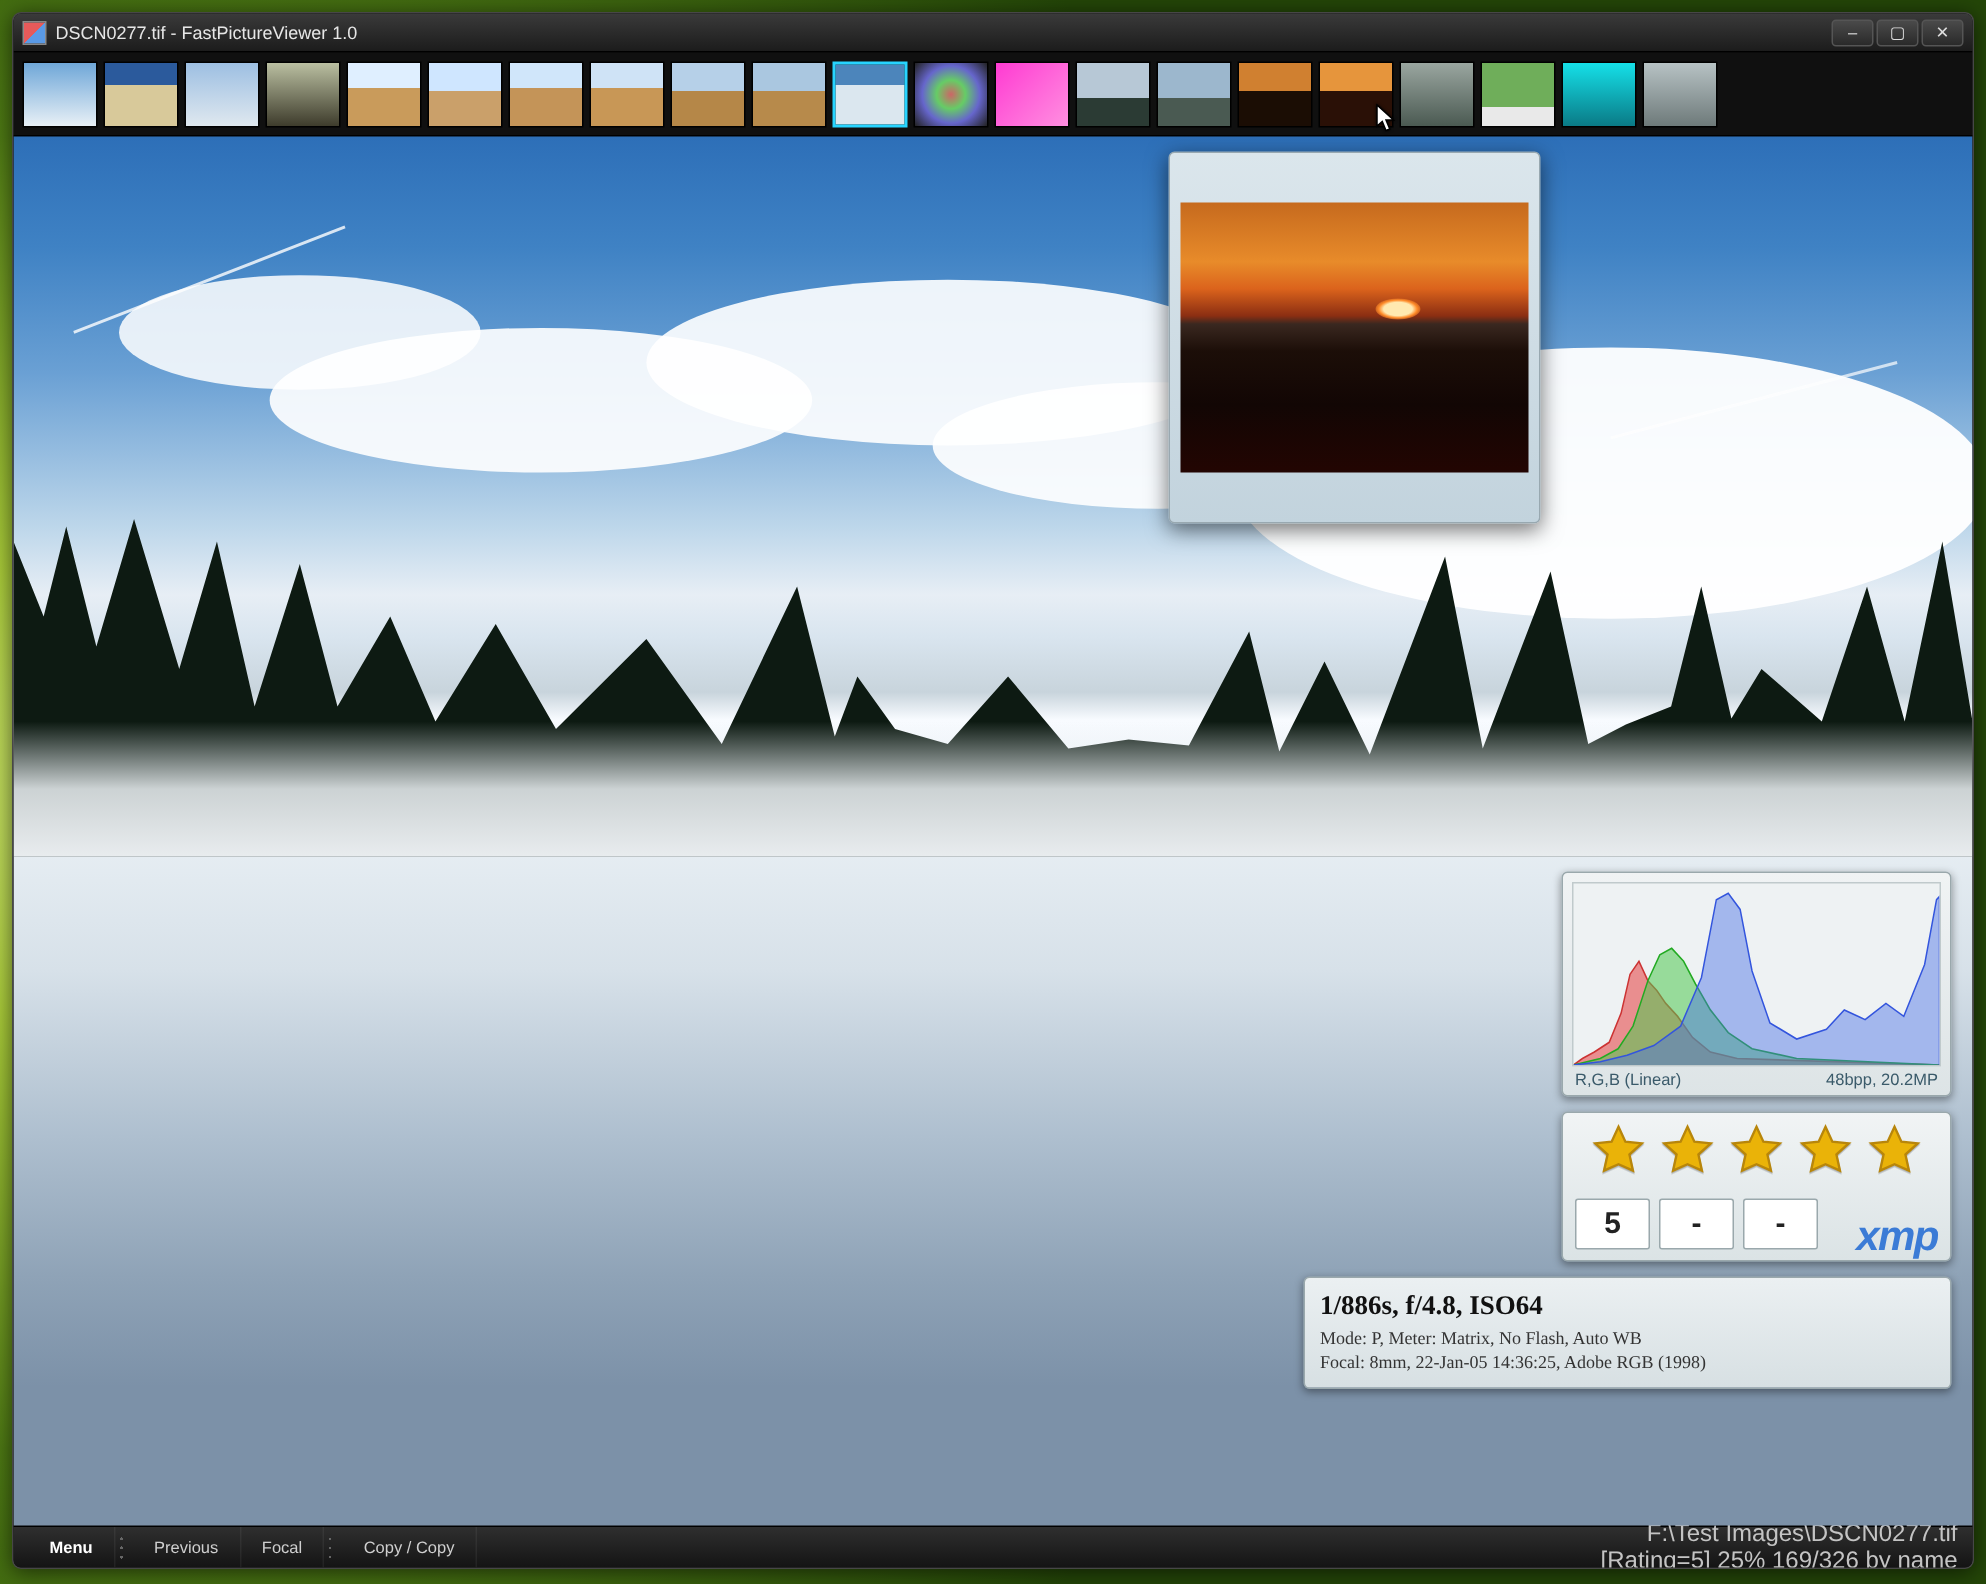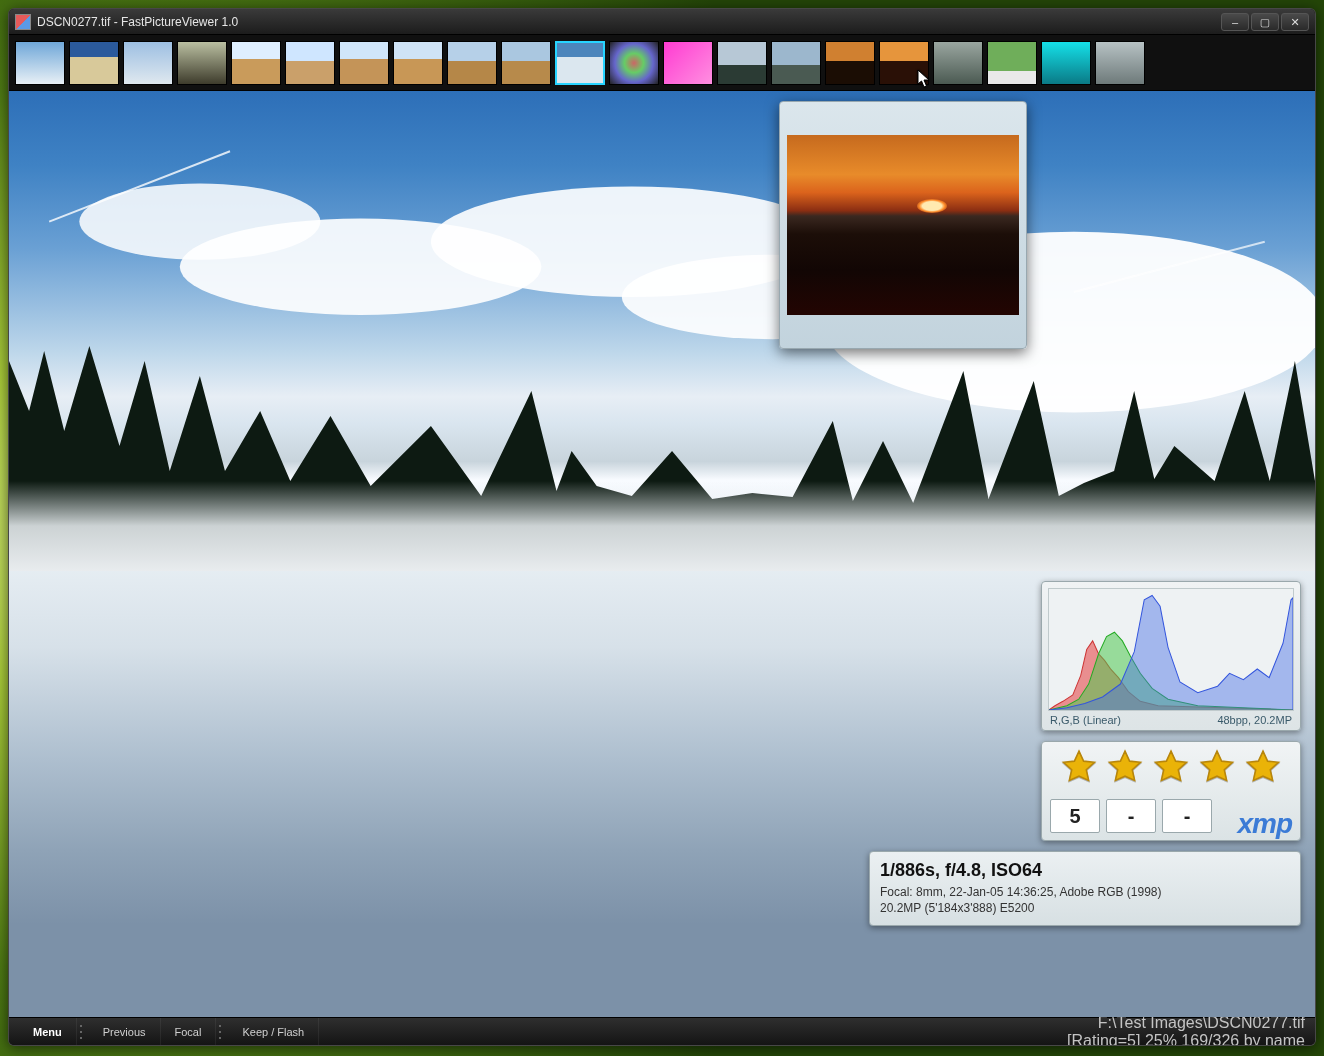--- a/index.html
+++ b/index.html
@@ -174,21 +174,21 @@
   }
 
   
   .exif {
     position:absolute; right:14px; top:760px;
     left:860px;
     background:linear-gradient(rgba(240,244,245,0.95),rgba(220,228,230,0.95));
     border:1px solid #9aa8ac; border-radius:4px;
     box-shadow:0 2px 6px rgba(0,0,0,0.4);
     padding:6px 10px 8px 10px;
-    color:#333; font-size:12px; line-height:1.35;
+    color:#333; font-size:12px; line-height:1.35;font-family:Liberation Serif, serif;
   }
   .exif .headline{ font-size:18px; font-weight:700; color:#111; margin-bottom:2px; }
 
   
   .bottombar {
     height:28px;
     background:linear-gradient(#2f2f2f,#141414);
     border-top:1px solid #000;
     display:flex; align-items:center;
     color:#cfcfcf; font-size:11px;
@@ -323,33 +323,33 @@
         <div class="boxes-row">
           <div class="nbox">5</div>
           <div class="nbox">-</div>
           <div class="nbox">-</div>
           <div class="xmp">xmp</div>
         </div>
       </div>
 
       <div class="exif">
         <div class="headline">1/886s, f/4.8, ISO64</div>
+        <div>Mode: P, Meter: Matrix, No Flash, Auto WB</div>
         <div>Focal: 8mm, 22-Jan-05 14:36:25, Adobe RGB (1998)</div>
-        <div>20.2MP (5'184x3'888) E5200</div>
       </div>
 
     </div>
 
     <div class="bottombar">
       <div class="btn">Menu</div>
       <div class="grip"></div>
       <div class="btn">Previous</div>
       <div class="btn">Focal</div>
       <div class="grip"></div>
-      <div class="btn">Keep / Flash</div>
+      <div class="btn">Copy / Copy</div>
       <div class="spacer"></div>
       <div class="status">
         <div>F:\Test Images\DSCN0277.tif</div>
         <div>[Rating=5] 25%  169/326  by name</div>
       </div>
     </div>
 
     <div class="cursor">
       <svg viewBox="0 0 14 20">
           <path d="M1 1 L1 15 L4.5 12 L7 18 L9.5 17 L7 11 L12 11 Z" fill="#fff" stroke="#000"></path>

